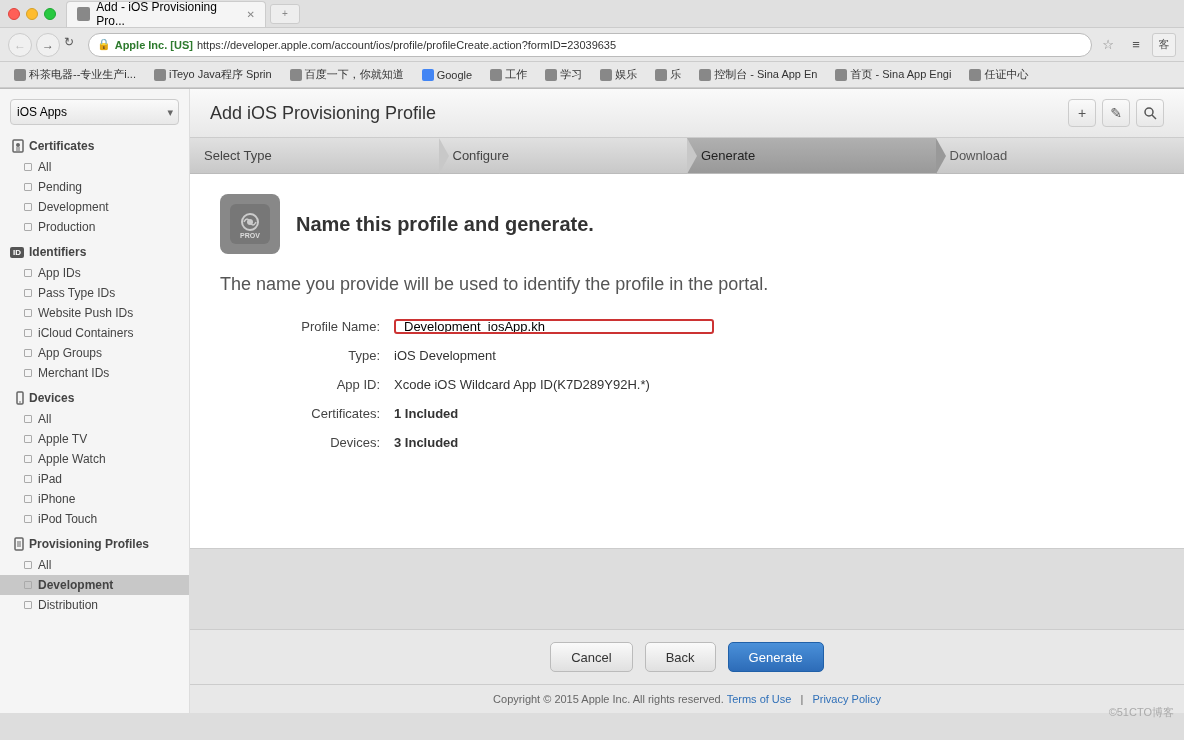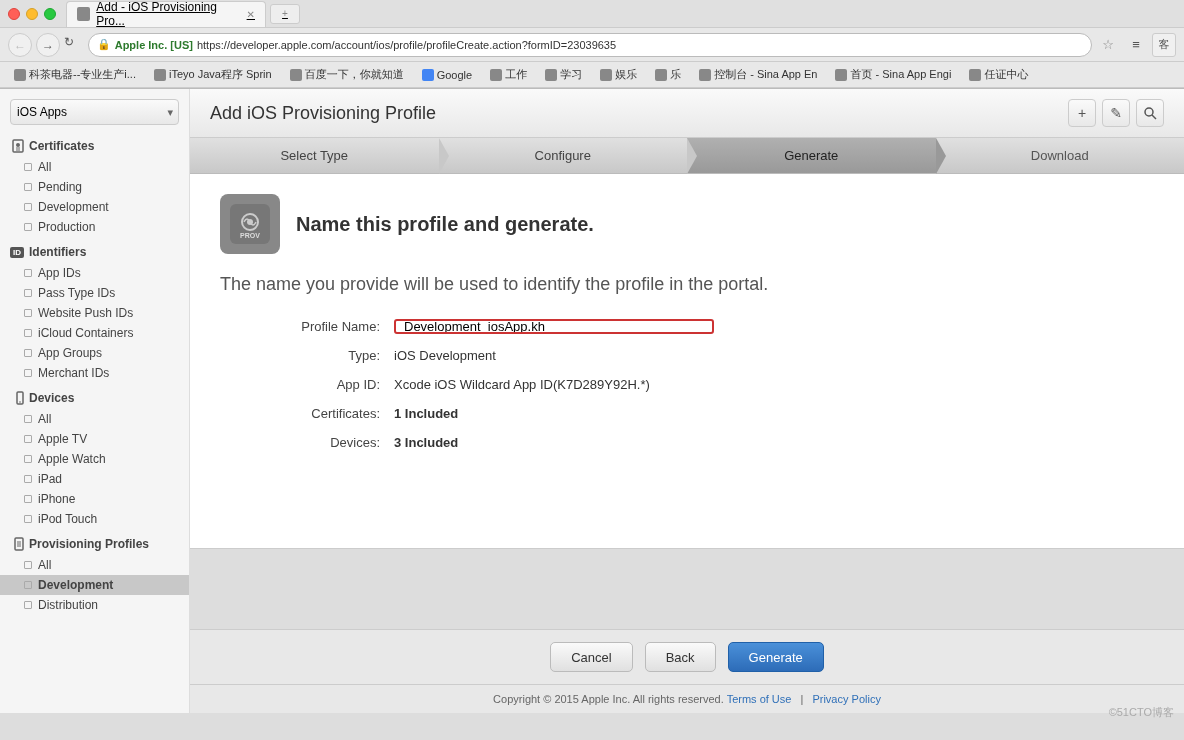--- a/index.html
+++ b/index.html
@@ -1,20 +1,20 @@
 <!DOCTYPE html>
 <html><head>
   <meta charset="utf-8">
   <style>
     * { box-sizing: border-box; margin: 0; padding: 0; }
     body { font-family: -apple-system, "Helvetica Neue", Arial, sans-serif; font-size: 13px; background: #ddd; width: 1184px; height: 740px; overflow: hidden; }
 
     
     .browser-chrome { background: #e8e8e8; border-bottom: 1px solid #bbb; }
-    .title-bar { background: #e0e0e0; height: 28px; display: flex; align-items: center; padding: 0 8px; border-bottom: 1px solid #ccc; text-decoration: underline; }
+    .title-bar { background: #e0e0e0; height: 28px; display: flex; align-items: center; padding: 0 8px; border-bottom: 1px solid #ccc; }
     .traffic-lights { display: flex; gap: 6px; margin-right: 10px; }
     .traffic-light { width: 12px; height: 12px; border-radius: 50%; }
     .tl-red { background: #ff5f57; border: 1px solid #e0443e; }
     .tl-yellow { background: #febc2e; border: 1px solid #d6a129; }
     .tl-green { background: #28c840; border: 1px solid #1da832; }
     .tab-bar { display: flex; align-items: center; height: 28px; }
     .browser-tab { background: #f5f5f5; border: 1px solid #ccc; border-bottom: none; border-radius: 4px 4px 0 0; padding: 0 10px; height: 26px; display: flex; align-items: center; gap: 6px; font-size: 12px; max-width: 200px; }
     .tab-favicon { width: 14px; height: 14px; background: #888; border-radius: 2px; }
     .tab-close { color: #888; cursor: pointer; font-size: 10px; }
     .nav-bar { background: #e8e8e8; height: 34px; display: flex; align-items: center; padding: 0 8px; gap: 4px; border-bottom: 1px solid #ccc; }
@@ -47,21 +47,21 @@
 
     
     .main-area { flex: 1; display: flex; flex-direction: column; background: #f0f0f0; }
     .main-header { background: linear-gradient(to bottom, #fafafa, #e8e8e8); border-bottom: 1px solid #ccc; padding: 10px 20px; display: flex; align-items: center; justify-content: space-between; }
     .main-title { font-size: 18px; font-weight: 300; color: #333; }
     .header-buttons { display: flex; gap: 6px; }
     .header-icon-btn { width: 28px; height: 28px; border: 1px solid #ccc; border-radius: 4px; background: linear-gradient(to bottom, #fafafa, #e8e8e8); display: flex; align-items: center; justify-content: center; cursor: pointer; font-size: 14px; color: #555; }
 
     
     .steps-bar { display: flex; background: linear-gradient(to bottom, #e0e0e0, #c8c8c8); border-bottom: 1px solid #bbb; }
-    .step { flex: 1; padding: 10px 14px; display: flex; align-items: center; justify-content: center; font-size: 13px; color: #555; position: relative; cursor: pointer; }
+    .step { flex: 1; padding: 10px 14px; display: flex; align-items: center; justify-content: flex-start; font-size: 13px; color: #555; position: relative; cursor: pointer; }
     .step.active { background: linear-gradient(to bottom, #b0b0b0, #999); color: #222; font-weight: 500; }
     .step.completed { color: #444; }
     .step::after { content: ''; position: absolute; right: -10px; top: 50%; transform: translateY(-50%); width: 0; height: 0; border-top: 18px solid transparent; border-bottom: 18px solid transparent; border-left: 10px solid #c8c8c8; z-index: 1; }
     .step.active::after { border-left-color: #999; }
     .step:last-child::after { display: none; }
 
     
     .content-area { flex: 1; background: white; margin: 0; padding: 20px 30px; overflow-y: auto; }
     .profile-header { display: flex; align-items: center; gap: 16px; margin-bottom: 20px; }
     .prov-icon { width: 60px; height: 60px; background: #888; border-radius: 8px; display: flex; align-items: center; justify-content: center; flex-direction: column; }

